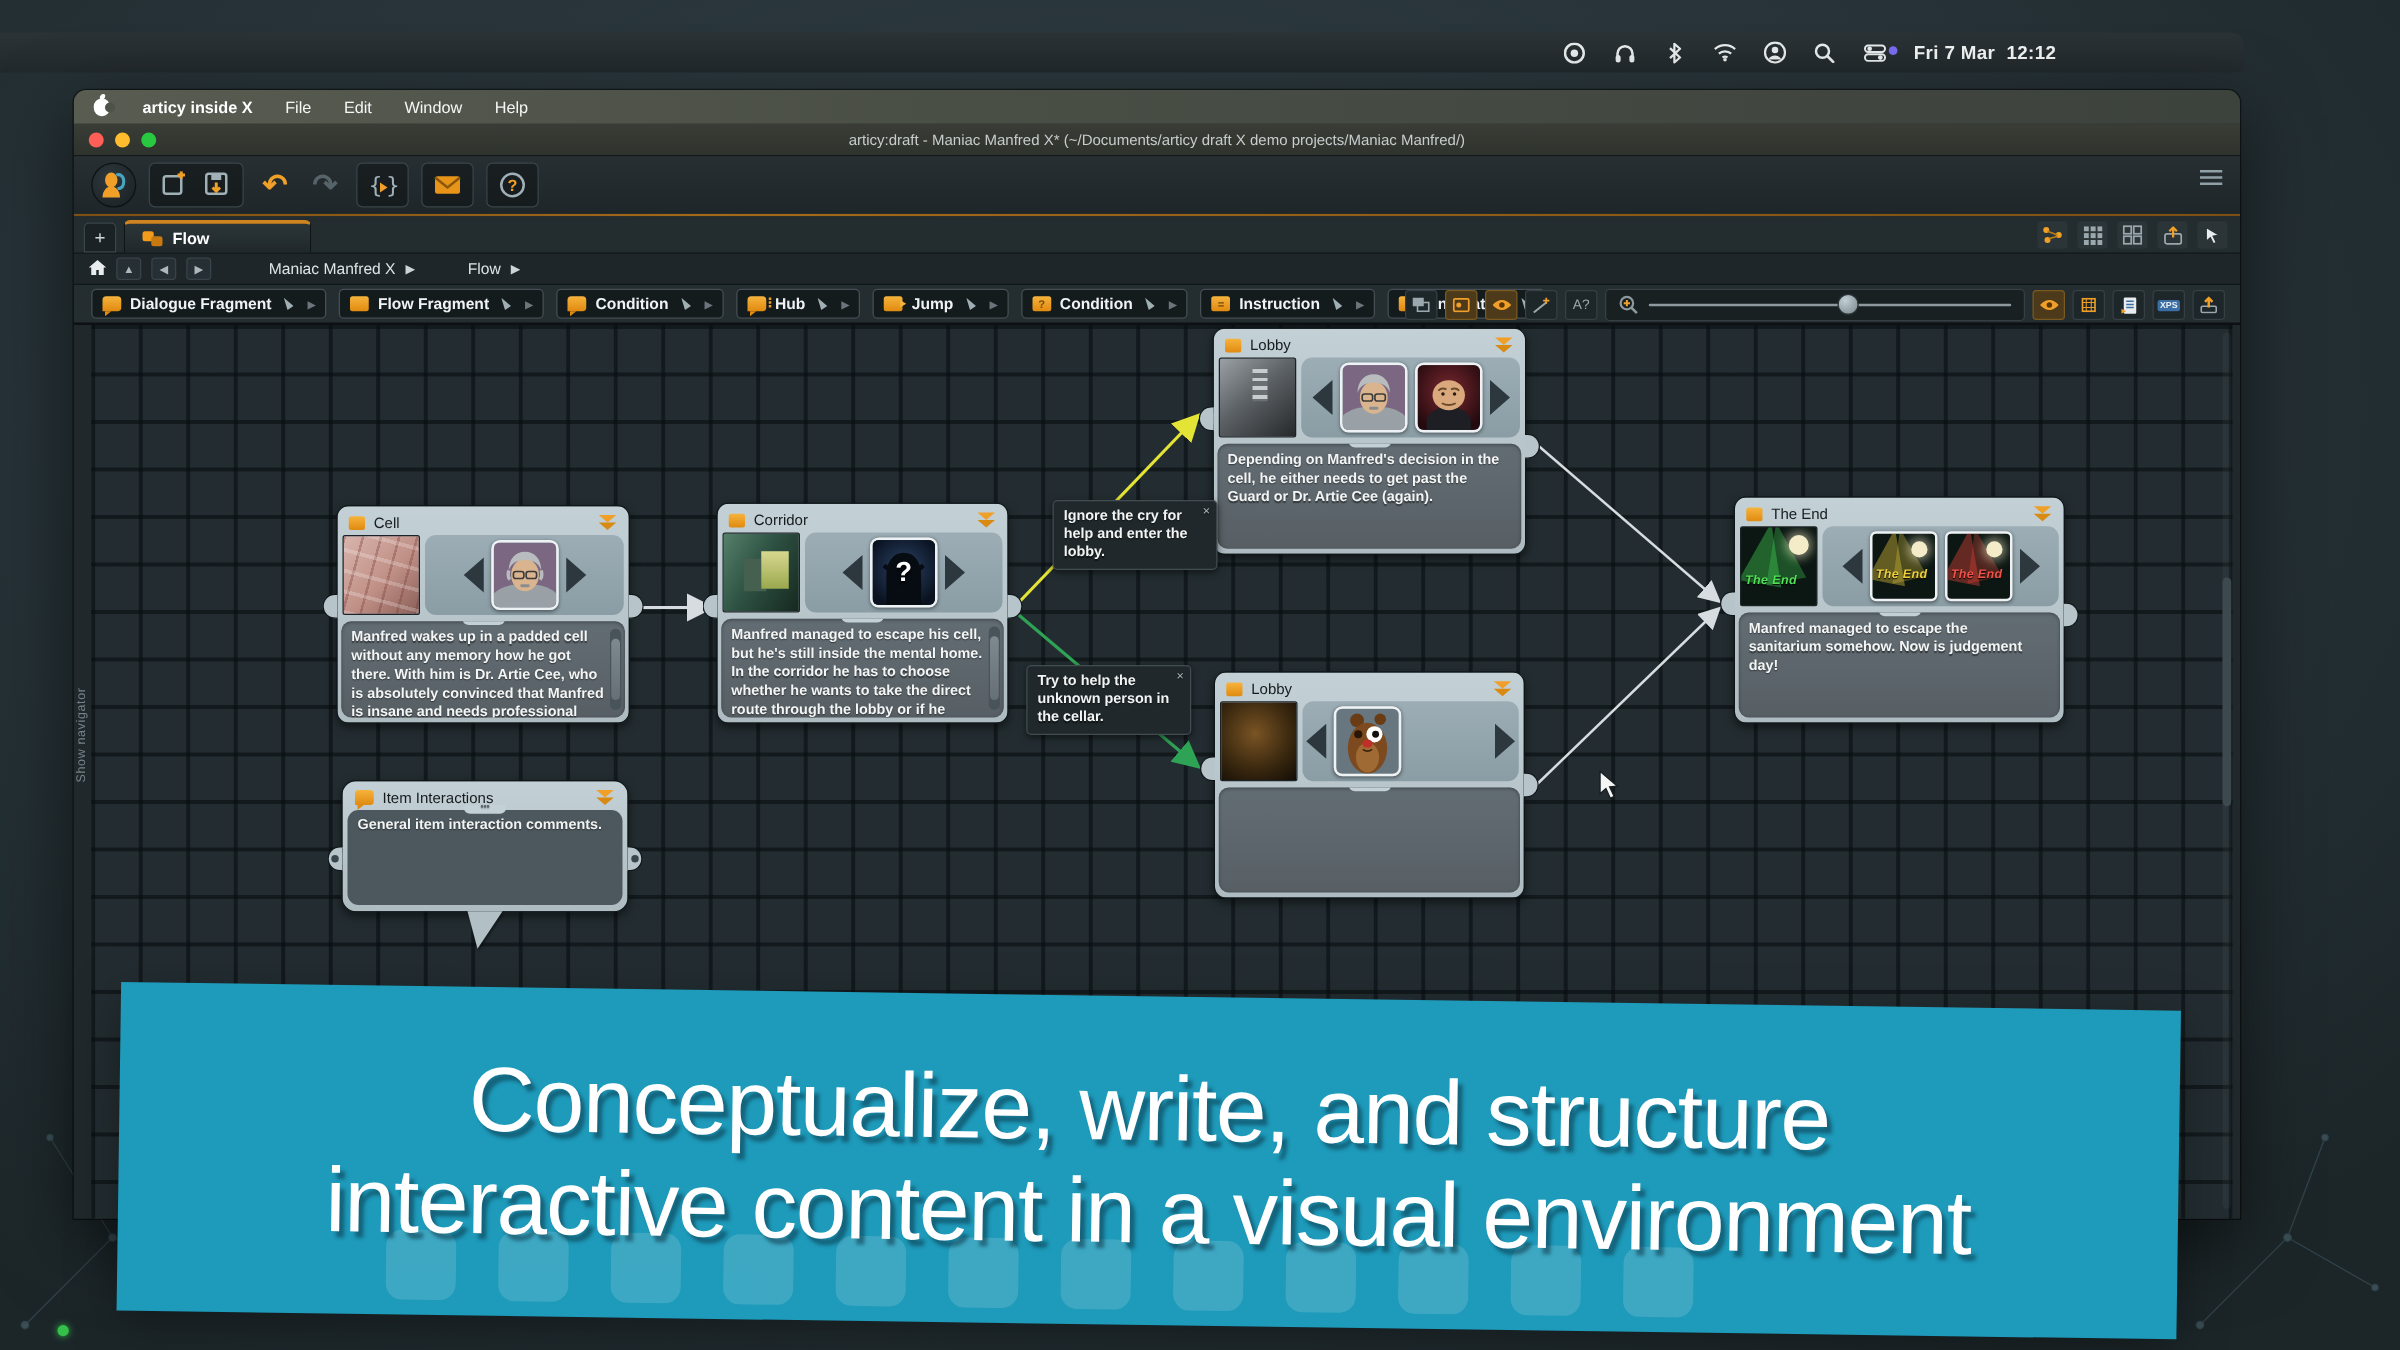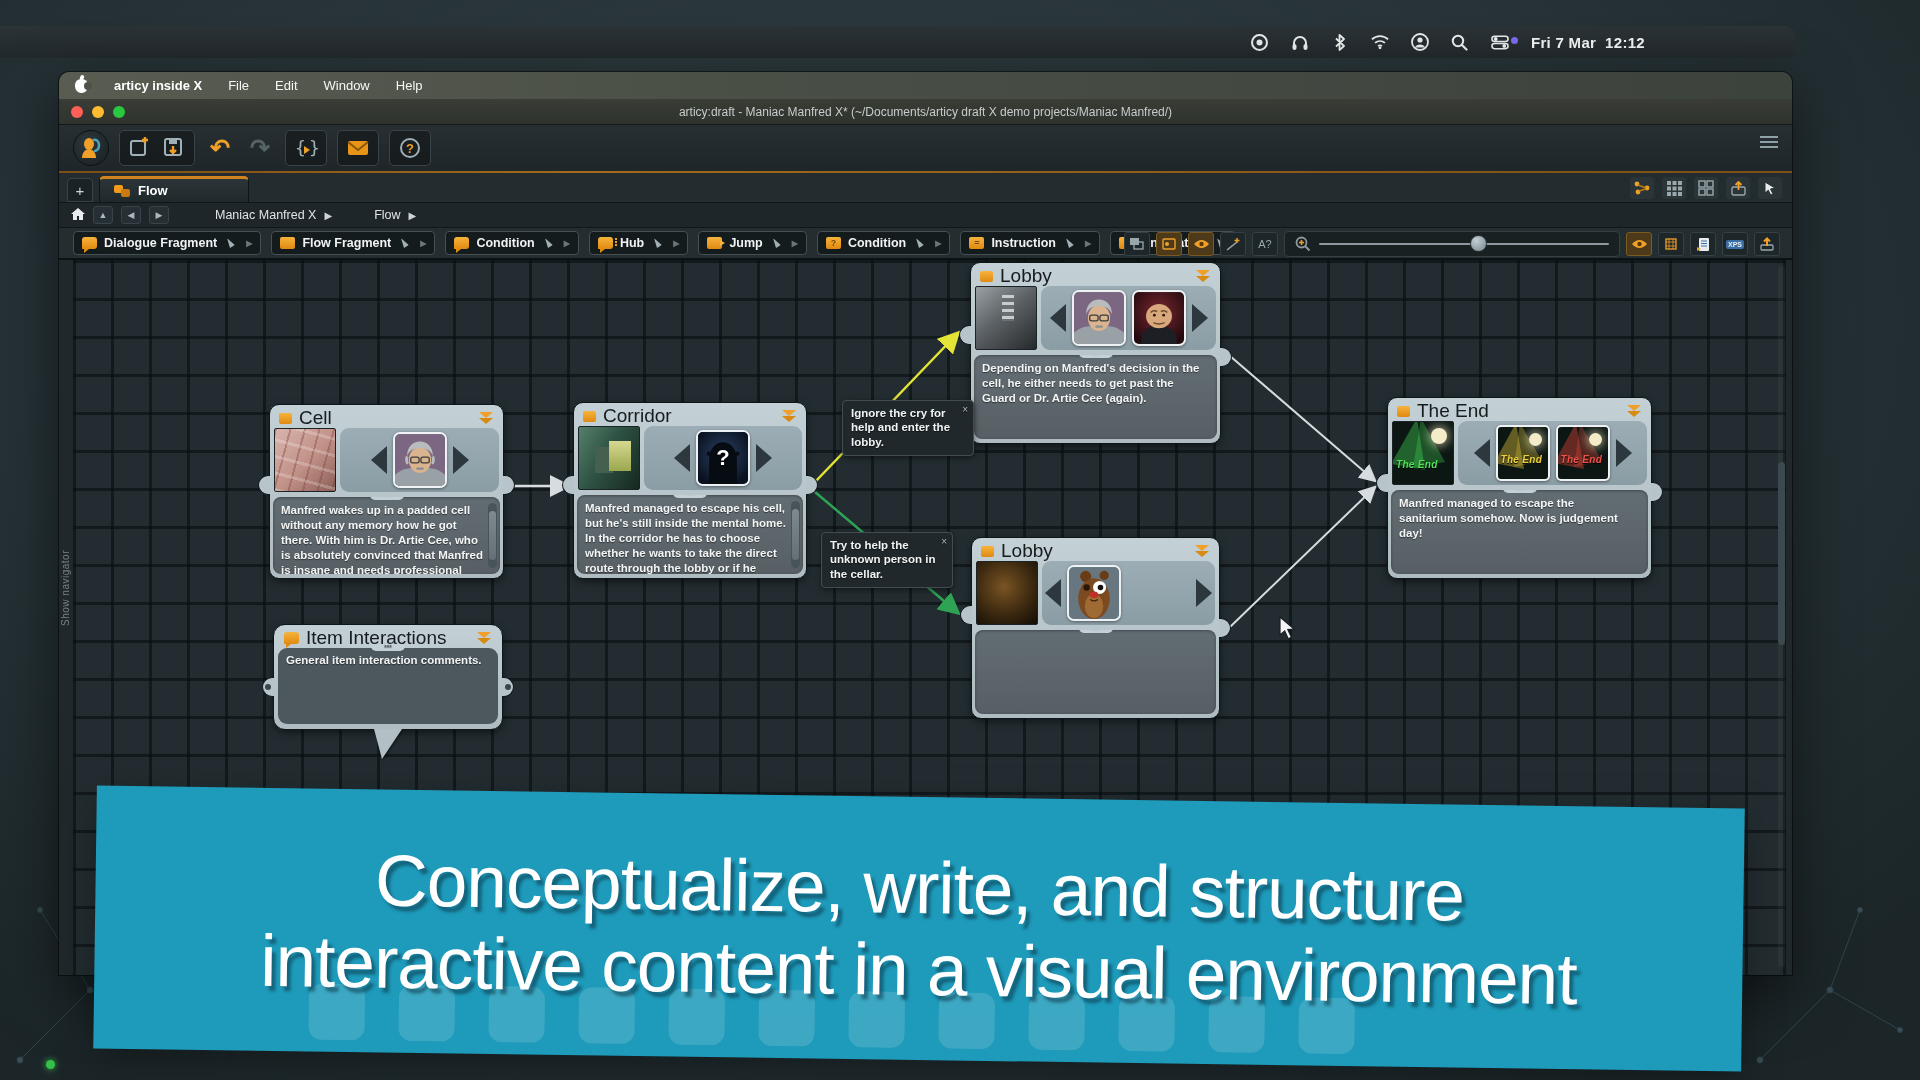--- a/index.html
+++ b/index.html
@@ -121,21 +121,21 @@
   .vthumb { position:absolute; top:28%; height:26%; left:0; right:0; background:#3c4a50; border-radius:4px; }
 
   svg.wires { position:absolute; inset:0; width:100%; height:100%; z-index:1; }
 
   
   .node { position:absolute; z-index:2; background:linear-gradient(#c3d0d5,#aebcc2);
     border:1px solid #0f1619; border-radius:10px; padding:2px 3px 4px;
     box-shadow:0 3px 8px rgba(0,0,0,.5); display:flex; flex-direction:column; }
   .nhd { height:21px; display:flex; align-items:center; gap:7px; padding:1px 6px 0; }
   .nico { width:13px; height:11px; background:linear-gradient(#f6b33c,#e08a10); border-radius:2px; }
-  .ntitle { flex:1; font-size:19px; color:#161b1d; }
+  .ntitle { flex:1; font-size:12px; color:#161b1d; }
   .chev { width:16px; height:12px; position:relative; }
   .chev::before, .chev::after { content:""; position:absolute; left:1px; width:0; height:0;
     border-left:7px solid transparent; border-right:7px solid transparent; }
   .chev::before { top:0; border-top:6px solid #f0a028; }
   .chev::after  { top:6px; border-top:6px solid #d88a12; }
   .gal { display:flex; gap:4px; padding:0 1px; }
   .thumb { width:62px; height:64px; border:1px solid #1c2326; border-radius:2px; flex:none; position:relative; overflow:hidden; }
   .stage { flex:1; background:linear-gradient(#9cadb5,#8a9ca4); border-radius:9px;
     display:flex; align-items:center; justify-content:center; gap:6px; padding:3px; }
   .navtri { width:0; height:0; border-top:14px solid transparent; border-bottom:14px solid transparent; flex:none; }

